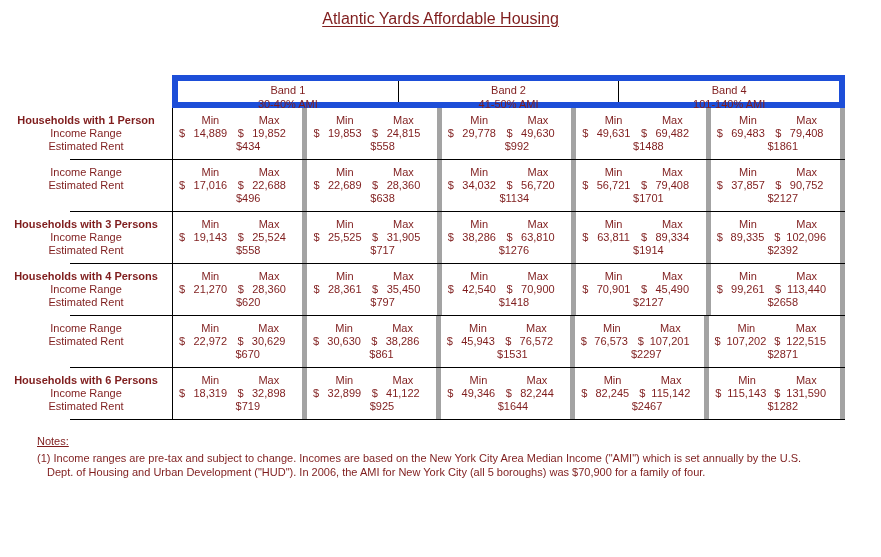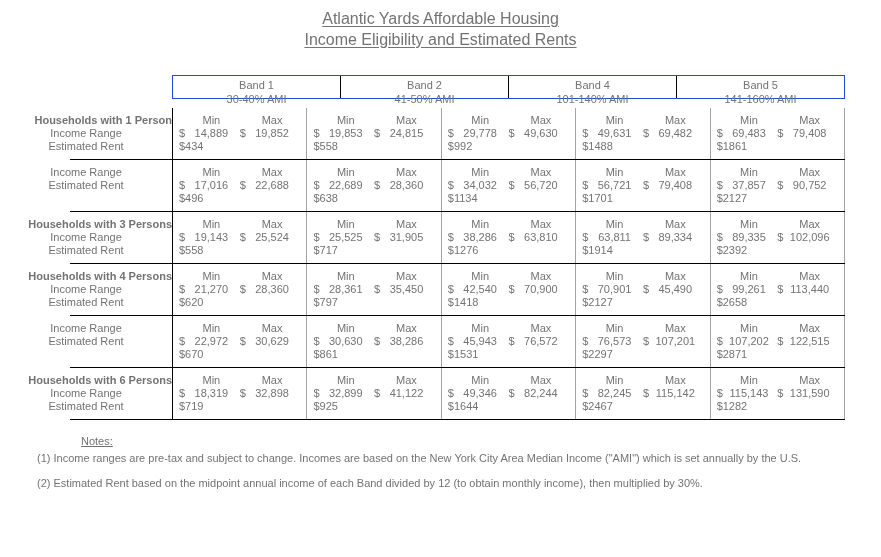--- a/index.html
+++ b/index.html
@@ -1,87 +1,82 @@
 <!DOCTYPE html>
 <html><head>
 <meta charset="utf-8">
 <style>
   html,body{margin:0;padding:0;background:#fff;}
   .page{position:relative;width:881px;height:557px;background:#fff;
-        font-family:"Liberation Sans",sans-serif;color:#737373;overflow:hidden;}
+        font-family:"Liberation Sans",sans-serif;color:#7f1d1d;overflow:hidden;}
 
   
   .title-block{position:absolute;top:8px;left:0;width:100%;text-align:center;
                font-size:16px;line-height:21px;}
   .title-line{text-decoration:underline;text-underline-offset:2px;}
 
   
-  .band-header{position:absolute;left:172px;top:75px;width:673px;height:24px;
-               display:flex;border:1px solid #1d4ed8;box-sizing:border-box;}
+  .band-header{position:absolute;left:172px;top:75px;width:673px;height:33px;
+               display:flex;border:6px solid #1d4ed8;box-sizing:border-box;}
   .band-head-cell{flex:1;text-align:center;font-size:11px;line-height:14px;
                   padding-top:2px;box-sizing:border-box;}
   .band-head-cell:not(:last-child){border-right:1px solid #000;}
 
   
   .rows{position:absolute;left:0;top:108px;width:845px;}
   .row-group{position:relative;height:52px;display:flex;}
   .row-group::after{content:"";position:absolute;left:70px;right:0;bottom:0;
                     height:1px;background:#000;}
   .label-cell{width:172px;box-sizing:border-box;text-align:center;
               padding-top:6px;font-size:11px;line-height:13px;}
-  .household{font-weight:bold;text-align:right;}
+  .household{font-weight:bold;}
   .row-bands{flex:1;display:flex;border-left:1px solid #000;}
-  .band-cell{flex:1;box-sizing:border-box;border-right:1px solid #a3a3a3;
+  .band-cell{flex:1;box-sizing:border-box;border-right:5px solid #a3a3a3;
              padding:6px 6px 0 6px;font-size:11px;line-height:13px;}
   .mm-labels{display:flex;}
   .mm-spacer{width:12px;}
   .mm-lab{flex:1;text-align:center;padding-right:8px;}
   .mm-values{display:flex;}
   .dollar{width:12px;text-align:left;}
   .val{flex:1;text-align:center;padding-right:8px;}
-  .rent{text-align:left;padding-right:36px;}
+  .rent{text-align:right;padding-right:36px;}
 
   
   .notes{position:absolute;left:37px;top:434px;right:20px;
          font-size:11px;line-height:14px;}
-  .notes-heading{text-decoration:underline;margin-bottom:3px;margin-left:44px;}
+  .notes-heading{text-decoration:underline;margin-bottom:3px;}
   .note-line2{padding-left:10px;}
   .note2{margin-top:11px;}
 </style>
 </head>
 <body>
 
 <div class="page">
 
   <div class="title-block">
     <div><span class="title-line">Atlantic Yards Affordable Housing</span></div>
-    <div><span class="title-line">Income Eligibility and Estimated Rents</span></div>
   </div>
 
   <div class="band-header">
   <div class="band-head-cell">
     <div>Band 1</div>
     <div>30-40% AMI</div>
   </div>
 
   <div class="band-head-cell">
     <div>Band 2</div>
     <div>41-50% AMI</div>
   </div>
 
 
   <div class="band-head-cell">
     <div>Band 4</div>
     <div>101-140% AMI</div>
   </div>
 
-  <div class="band-head-cell">
-    <div>Band 5</div>
-    <div>141-160% AMI</div>
-  </div>
 </div>
 
   <div class="rows">
   <div class="row-group">
     <div class="label-cell">
       <div class="household">Households with 1 Person</div>
       <div>Income Range</div>
       <div>Estimated Rent</div>
     </div>
     <div class="row-bands">
@@ -607,16 +602,16 @@
     </div>
     <div class="rent">$1282</div>
   </div>
 </div>
   </div>
 </div>
 
   <div class="notes">
     <div class="notes-heading">Notes:</div>
     <div class="note-line1">(1)  Income ranges are pre-tax and subject to change.  Incomes are based on the New York City Area Median Income ("AMI") which is set annually by the U.S.</div>
-    <div class="note2">(2) Estimated Rent based on the midpoint annual income of each Band divided by 12 (to obtain monthly income), then multiplied by 30%.</div>
+    <div class="note-line2">Dept. of Housing and Urban Development ("HUD").  In 2006, the AMI for New York City (all 5 boroughs) was $70,900 for a family of four.</div>
   </div>
 
 </div>
 
 </body></html>

